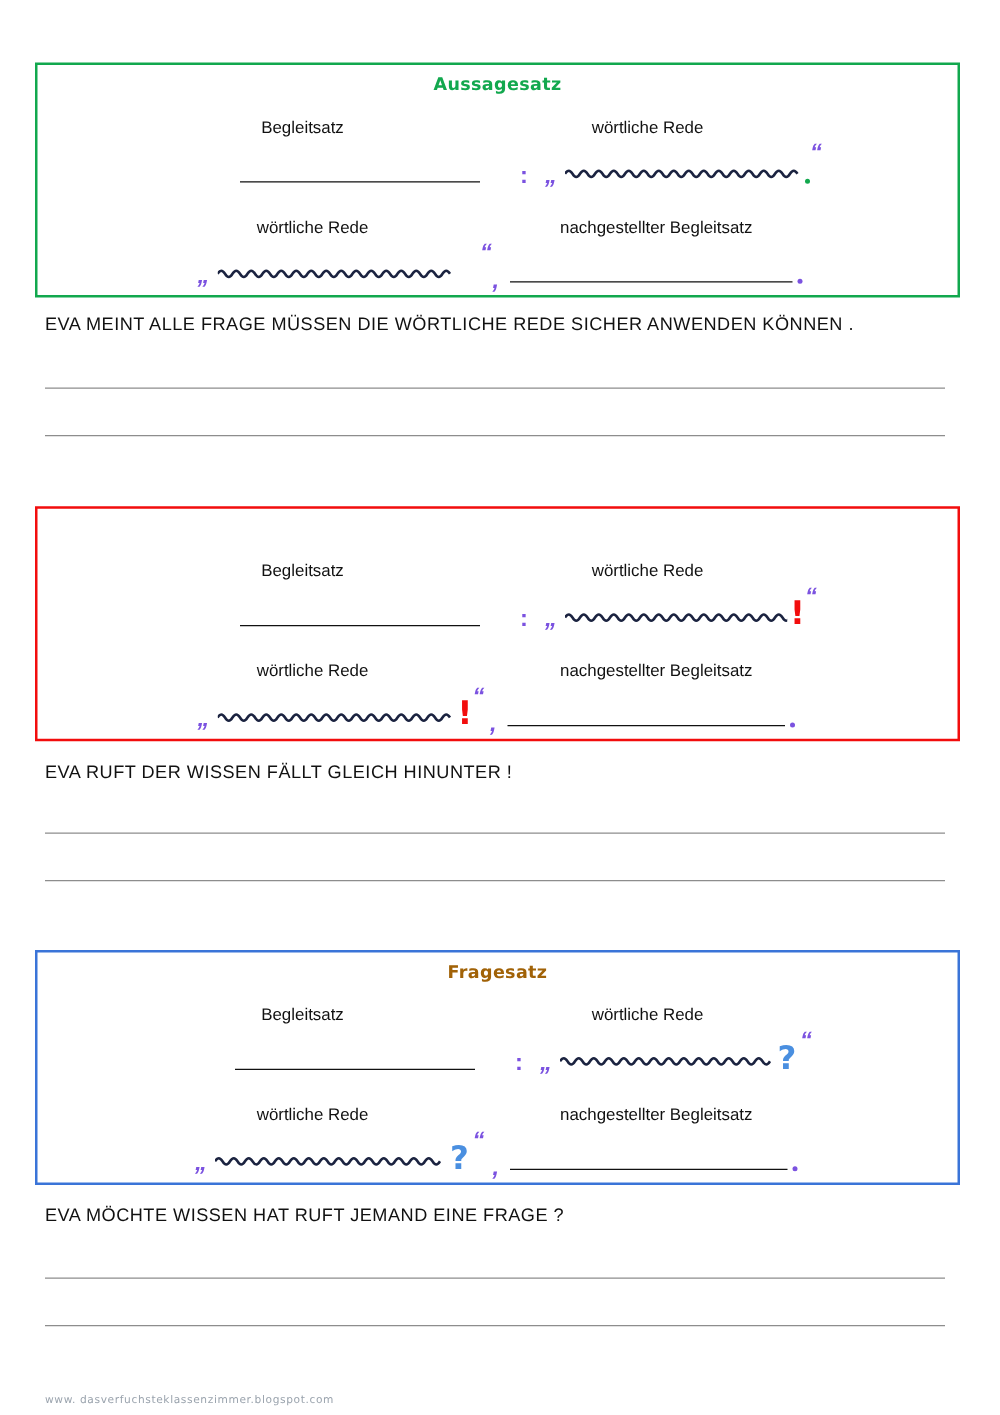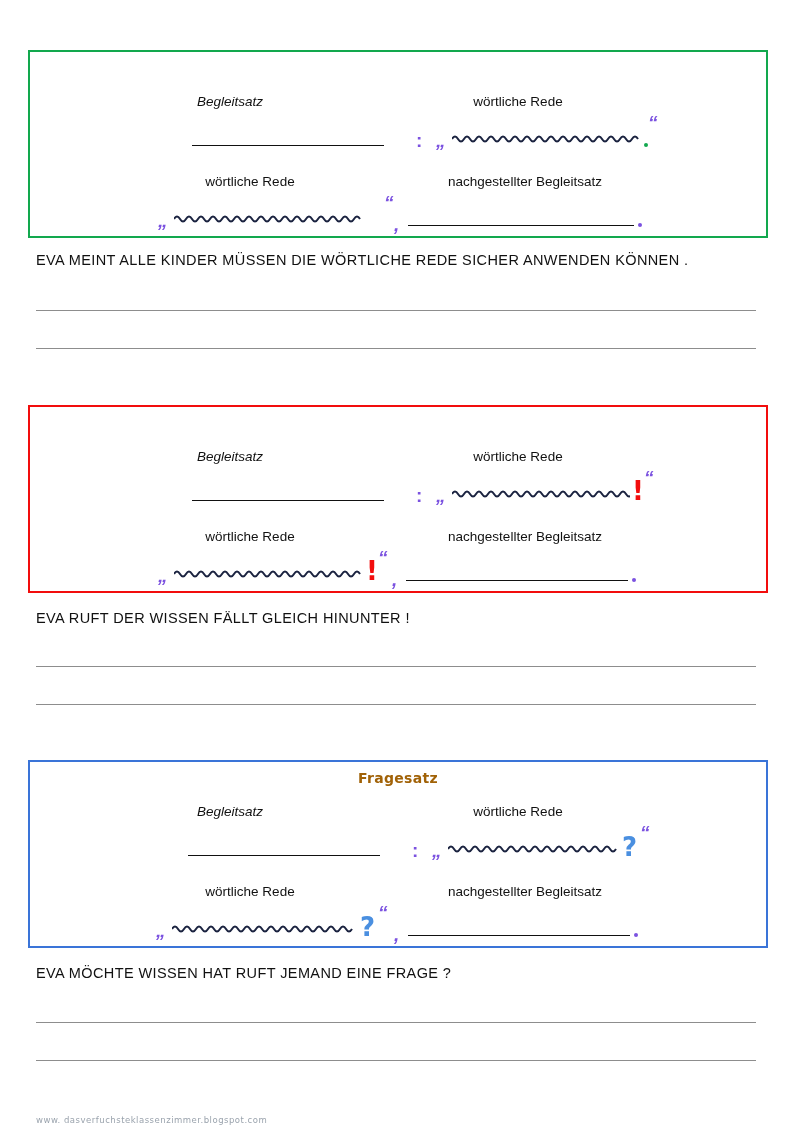--- a/index.html
+++ b/index.html
@@ -66,21 +66,21 @@
     color: #111111;
   }
   .label-row .lbl {
     position: absolute;
     white-space: nowrap;
     transform: translateX(-50%);
   }
   .row-a-labels { top: 42px; }
   .row-b-labels { top: 122px; }
 
-  .lbl-left-a  { left: 200px; font-style: italic; }
+  .lbl-left-a  { left: 212px; }
   .lbl-right-a { left: 488px; }
   .lbl-left-b  { left: 220px; }
   .lbl-right-b { left: 495px; }
 
   
   .schema-row {
     position: absolute;
     left: 0;
     right: 0;
     height: 46px;
@@ -203,20 +203,21 @@
   }
 </style>
 </head>
 <body>
 
 <div class="page">
 
   <div class="block block-1">
     <div class="diagram-box box-green">
 
+      <div class="box-title title-green">Aussagesatz</div>
 
       <div class="label-row row-a-labels">
         <span class="lbl lbl-left-a">Begleitsatz</span>
         <span class="lbl lbl-right-a">wörtliche Rede</span>
       </div>
 
       <div class="schema-row row-a">
         <div class="solid-line" style="left:162px; width:192px;"></div>
         <span class="colon" style="left:386px;">:</span>
         <span class="quote-open" style="left:406px;">„</span>
@@ -243,21 +244,21 @@
         </div>
         <span class="quote-close" style="left:354px;">“</span>
         <span class="comma" style="left:364px;">,</span>
         <div class="solid-line" style="left:378px; width:226px;"></div>
         <div class="dot-end dot-purple" style="left:608px;"></div>
       </div>
 
     </div>
   </div>
 
-  <div class="sentence s1">EVA MEINT ALLE KINDER MÜSSEN DIE WÖRTLICHE REDE SICHER ANWENDEN KÖNNEN .</div>
+  <div class="sentence s1">EVA MEINT ALLE FRAGE MÜSSEN DIE WÖRTLICHE REDE SICHER ANWENDEN KÖNNEN .</div>
   <div class="writing-line wl-1a"></div>
   <div class="writing-line wl-1b"></div>
 
   <div class="block block-2">
     <div class="diagram-box box-red">
 
 
       <div class="label-row row-a-labels">
         <span class="lbl lbl-left-a">Begleitsatz</span>
         <span class="lbl lbl-right-a">wörtliche Rede</span>

